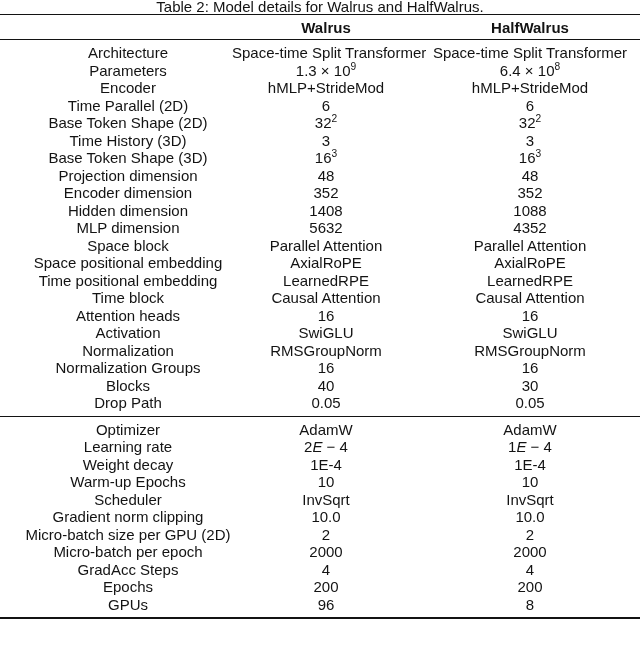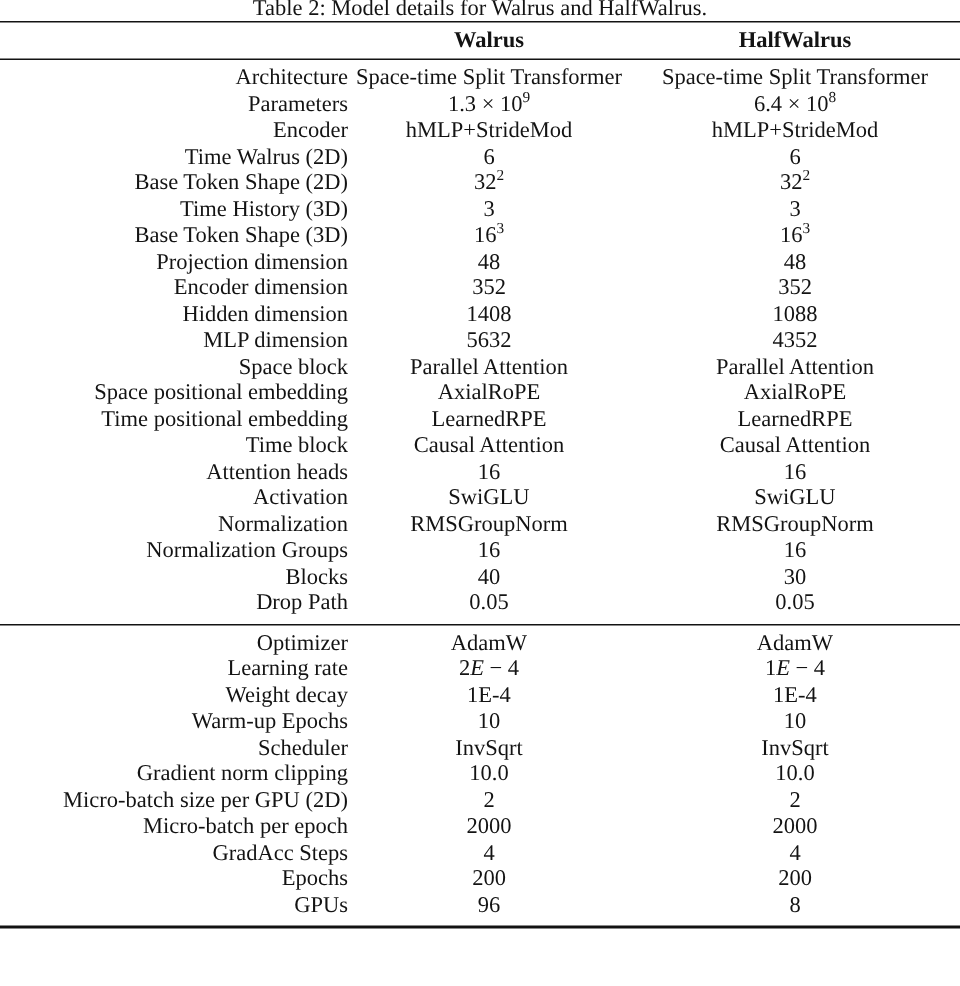--- a/index.html
+++ b/index.html
@@ -6,21 +6,21 @@
     margin: 0;
     padding: 0;
     background: #ffffff;
   }
   .page {
     position: relative;
     width: 640px;
     height: 657px;
     background: #ffffff;
     color: #131313;
-    font-family: Liberation Serif, serif;
+    font-family: Liberation Sans, sans-serif;
     font-size: 15px;
     overflow: hidden;
     box-sizing: border-box;
   }
   .caption {
     width: 640px;
     height: 14px;
     line-height: 13px;
     text-align: center;
     white-space: nowrap;
@@ -49,21 +49,21 @@
   tbody.rule-after {
     border-bottom: 1px solid #131313;
   }
   tbody td {
     height: 17.5px;
     line-height: 17.5px;
     vertical-align: middle;
     white-space: nowrap;
   }
   td.label-col {
-    text-align: right;
+    text-align: center;
     padding-left: 24px;
   }
   td.value-col {
     text-align: center;
   }
   tbody tr.first-row td { padding-top: 4px; }
   tbody tr.last-row td { padding-bottom: 4px; }
   sup {
     font-size: 0.68em;
     line-height: 0;
@@ -99,21 +99,21 @@
           <td class="label-col">Parameters</td>
           <td class="value-col">1.3 × 10<sup>9</sup></td>
           <td class="value-col">6.4 × 10<sup>8</sup></td>
         </tr>
         <tr>
           <td class="label-col">Encoder</td>
           <td class="value-col">hMLP+StrideMod</td>
           <td class="value-col">hMLP+StrideMod</td>
         </tr>
         <tr>
-          <td class="label-col">Time Walrus (2D)</td>
+          <td class="label-col">Time Parallel (2D)</td>
           <td class="value-col">6</td>
           <td class="value-col">6</td>
         </tr>
         <tr>
           <td class="label-col">Base Token Shape (2D)</td>
           <td class="value-col">32<sup>2</sup></td>
           <td class="value-col">32<sup>2</sup></td>
         </tr>
         <tr>
           <td class="label-col">Time History (3D)</td>

